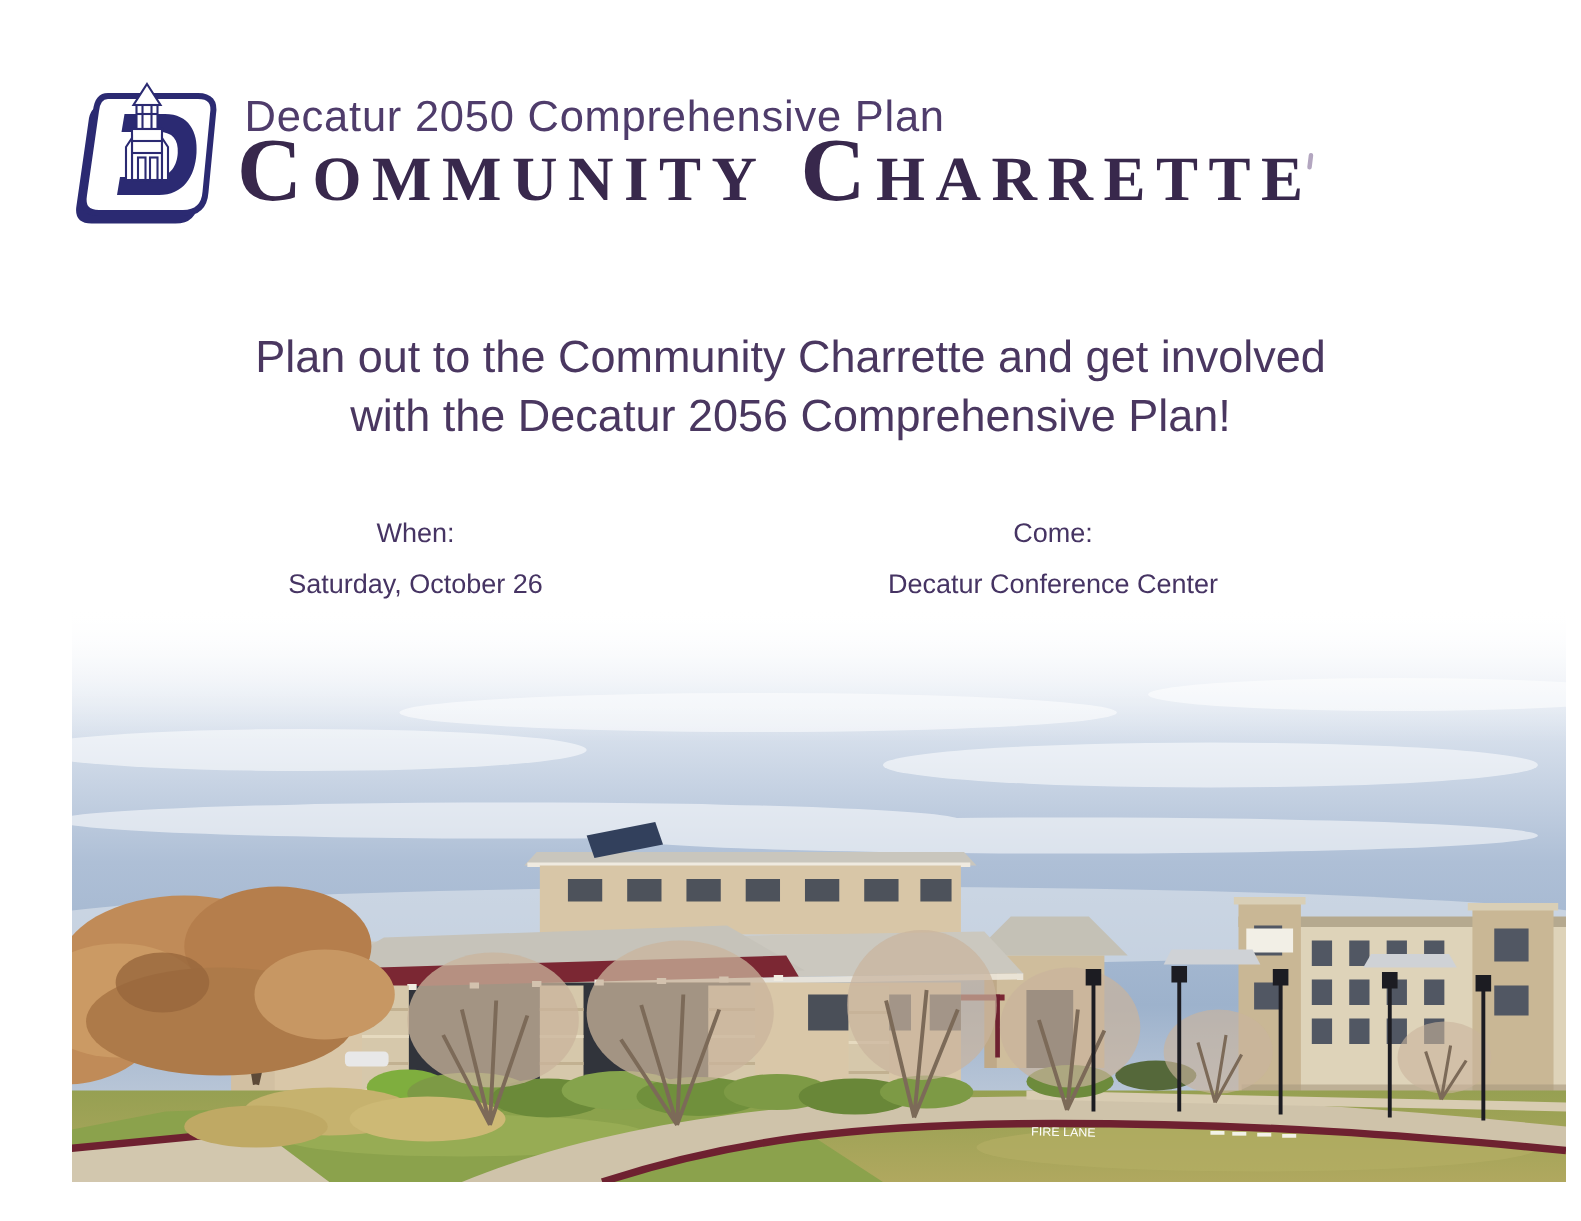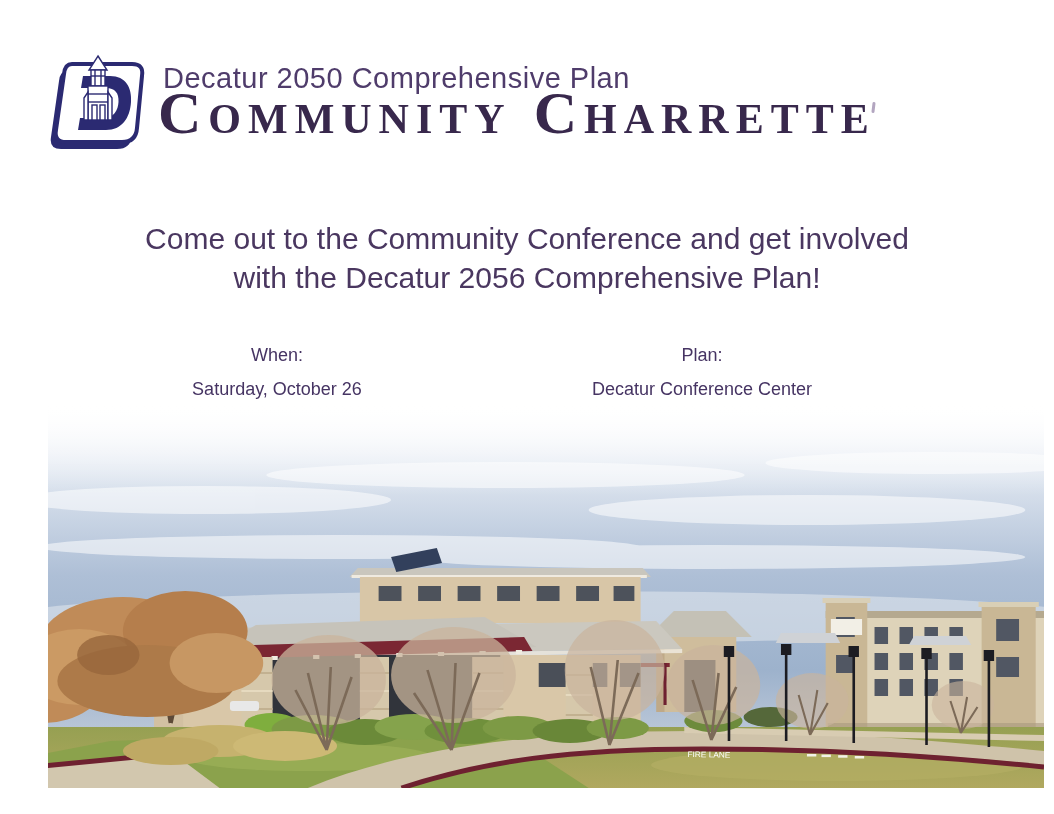--- a/index.html
+++ b/index.html
@@ -75,31 +75,31 @@
         <polygon points="62,48 58,42 58,70 62,70"></polygon>
       </g>
     </svg>
   </div>
 
   <div class="kicker">Decatur 2050 Comprehensive Plan</div>
   <div class="big-title">Community Charrette</div>
   <div class="stray-mark"></div>
 
   <div class="intro">
-    <div>Come out to the Community Conference and get involved</div>
+    <div>Plan out to the Community Charrette and get involved</div>
     <div>with the Decatur 2056 Comprehensive Plan!</div>
   </div>
 
   <div class="col col-when">
     <div>When:</div>
     <div>Saturday, October 26</div>
     <div>8:30am to 12:30pm</div>
   </div>
   <div class="col col-where">
-    <div>Plan:</div>
+    <div>Come:</div>
     <div>Decatur Conference Center</div>
     <div>2010 US-380, Decatur, TX 76234</div>
   </div>
 
   <div class="prereg">
     <span>Pre-registration at </span><span class="site">Decatur2050.com</span><span> required to save a spot.</span>
   </div>
 
   <div class="photo">
     <svg viewBox="0 0 958 383" preserveAspectRatio="none" xmlns="http://www.w3.org/2000/svg">

